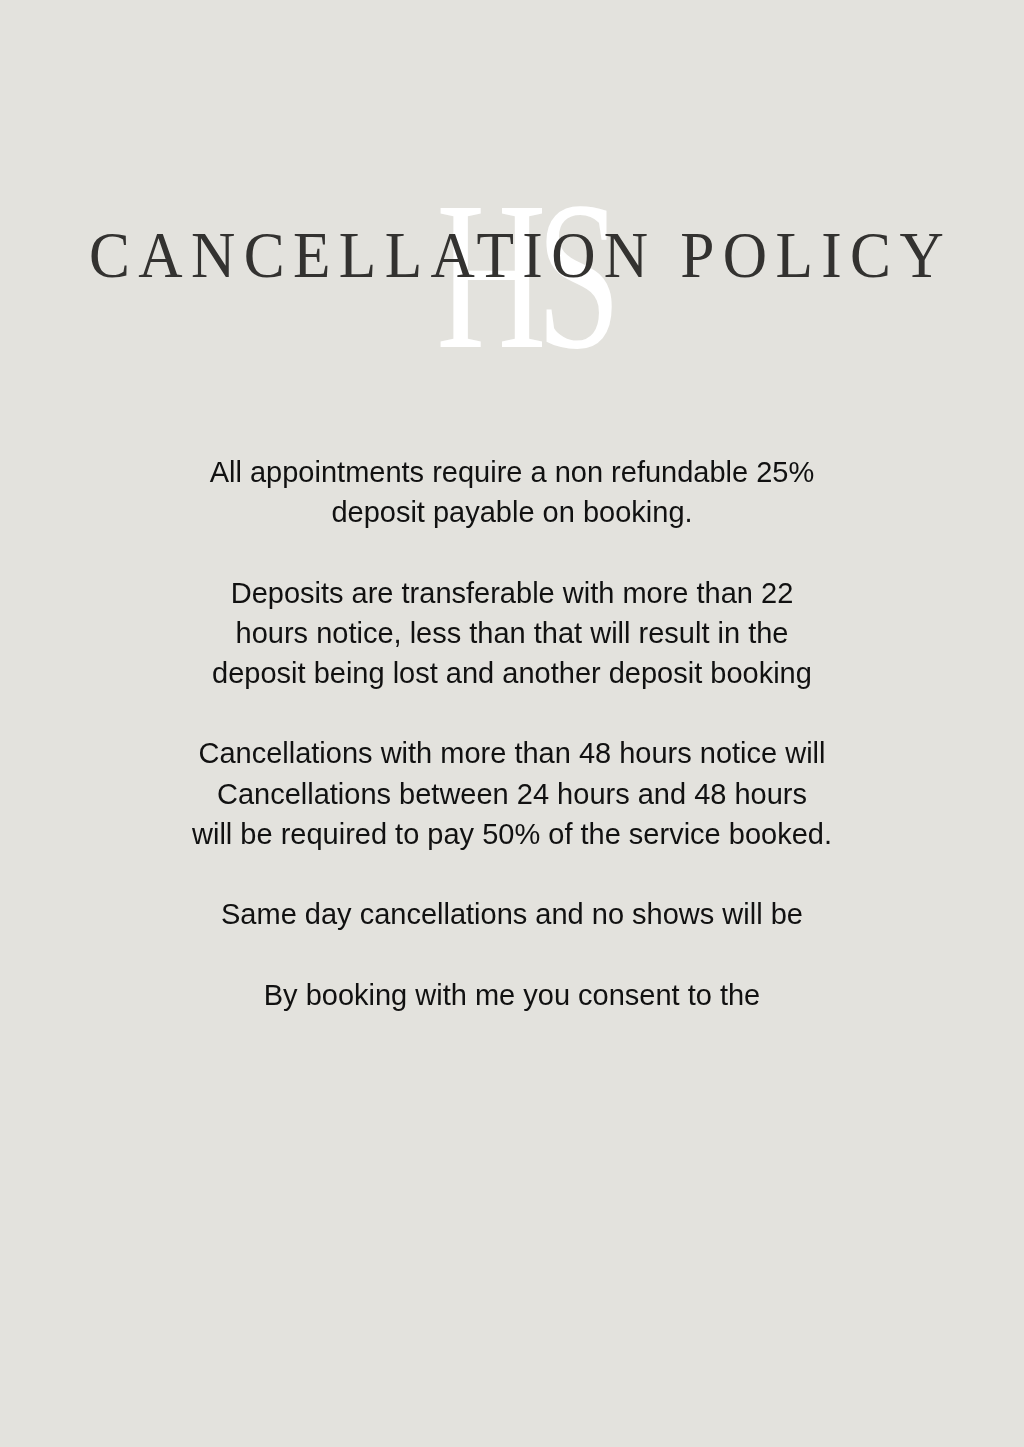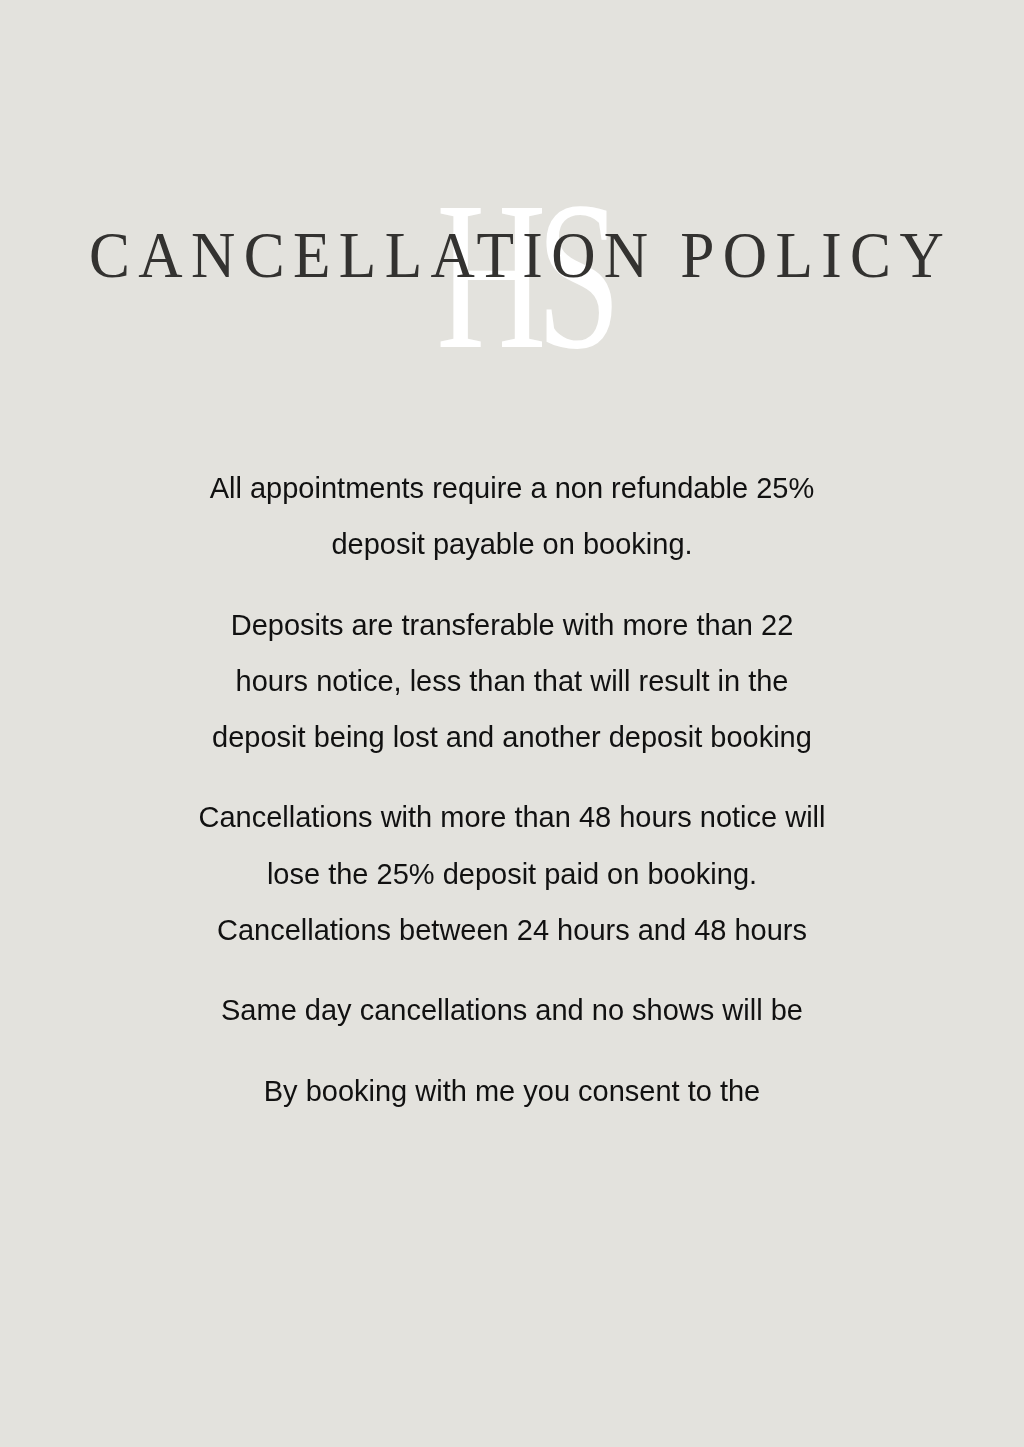--- a/index.html
+++ b/index.html
@@ -65,21 +65,20 @@
       font-size: 29px;
       line-height: 40.2px;
       color: #111111;
     }
     .para {
       margin: 0 0 40.2px 0;
     }
     .para .line {
       display: block;
       white-space: nowrap;
-      margin-top: 16px;
     }
   </style>
 </head>
 <body>
 
 <div class="page">
   <div class="header">
     <div class="monogram">HS</div>
     <h1 class="title" style="margin:0;font-weight:400;">CANCELLATION POLICY</h1>
   </div>
@@ -89,22 +88,22 @@
       <span class="line">All appointments require a non refundable 25%</span>
       <span class="line">deposit payable on booking.</span>
     </p>
     <p class="para">
       <span class="line">Deposits are transferable with more than 22</span>
       <span class="line">hours notice, less than that will result in the</span>
       <span class="line">deposit being lost and another deposit booking</span>
     </p>
     <p class="para">
       <span class="line">Cancellations with more than 48 hours notice will</span>
-      <span class="line">lose the 25% deposit paid on booking.</span>
       <span class="line">Cancellations between 24 hours and 48 hours</span>
+      <span class="line">will be required to pay 50% of the service booked.</span>
     </p>
     <p class="para">
       <span class="line">Same day cancellations and no shows will be</span>
     </p>
     <p class="para">
       <span class="line">By booking with me you consent to the</span>
     </p>
   </div>
 </div>
 

